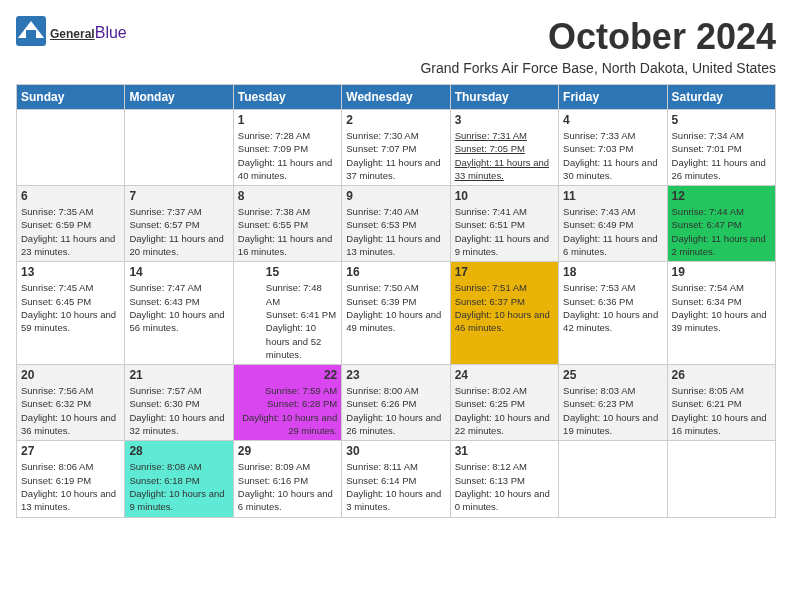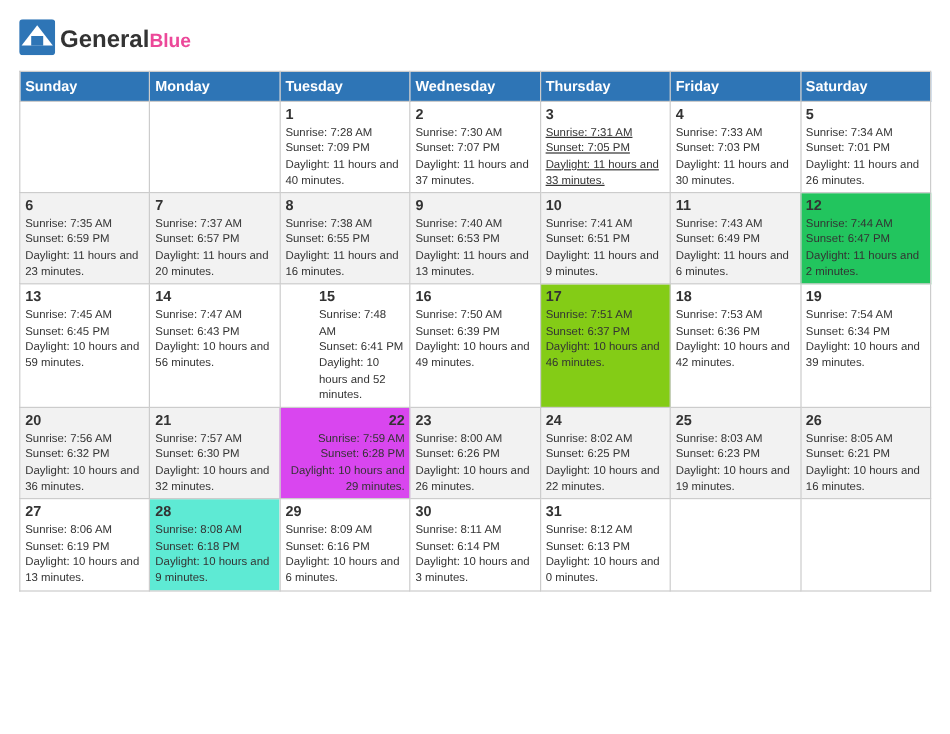--- a/index.html
+++ b/index.html
@@ -78,22 +78,26 @@
 <div class="header-section">
   <div class="logo">
     <div>
       <svg width="30" height="30" viewBox="0 0 30 30">
         <rect x="0" y="0" width="30" height="30" fill="#2e75b6" rx="3"></rect>
         <polygon points="15,5 28,22 2,22" fill="white"></polygon>
         <rect x="10" y="14" width="10" height="8" fill="#2e75b6"></rect>
       </svg>
     </div>
     <div>
-      <div><span style="font-size:20px;font-weight:bold;color:#333;">General</span><span style="font-size:16px;font-weight:bold;color:#ec4899;">Blue</span></div>
+      <div><span style="font-size:12px;font-weight:bold;color:#333;text-decoration:underline;">General</span><span style="font-size:16px;font-weight:normal;color:#4c1d95;">Blue</span></div>
     </div>
+  </div>
+  <div class="title-section">
+    <div class="calendar-title">October 2024</div>
+    <div class="calendar-subtitle">Grand Forks Air Force Base, North Dakota, United States</div>
   </div>
 </div>
 
 <table class="calendar-table">
   <thead>
     <tr>
       <th>Sunday</th>
       <th>Monday</th>
       <th>Tuesday</th>
       <th>Wednesday</th>
@@ -199,21 +203,21 @@
           <div class="day-info" style="white-space: pre-line;">Sunrise: 7:48 AM
 Sunset: 6:41 PM
 Daylight: 10 hours and 52 minutes.</div>
         </td>
         <td style="background-color: rgb(255, 255, 255);">
           <span class="day-number">16</span>
           <div class="day-info" style="white-space: pre-line;">Sunrise: 7:50 AM
 Sunset: 6:39 PM
 Daylight: 10 hours and 49 minutes.</div>
         </td>
-        <td style="background-color: #84cc16;">
+        <td style="background-color: #eab308;">
           <span class="day-number">17</span>
           <div class="day-info" style="white-space: pre-line;">Sunrise: 7:51 AM
 Sunset: 6:37 PM
 Daylight: 10 hours and 46 minutes.</div>
         </td>
         <td style="background-color: rgb(255, 255, 255);">
           <span class="day-number">18</span>
           <div class="day-info" style="white-space: pre-line;">Sunrise: 7:53 AM
 Sunset: 6:36 PM
 Daylight: 10 hours and 42 minutes.</div>

